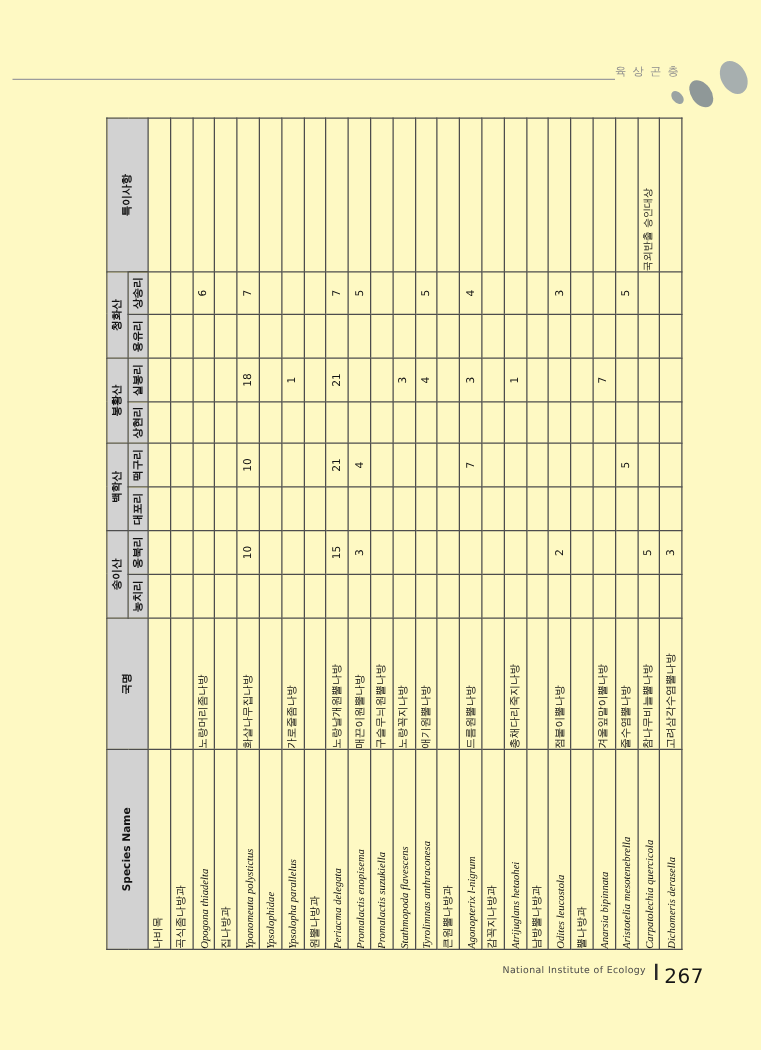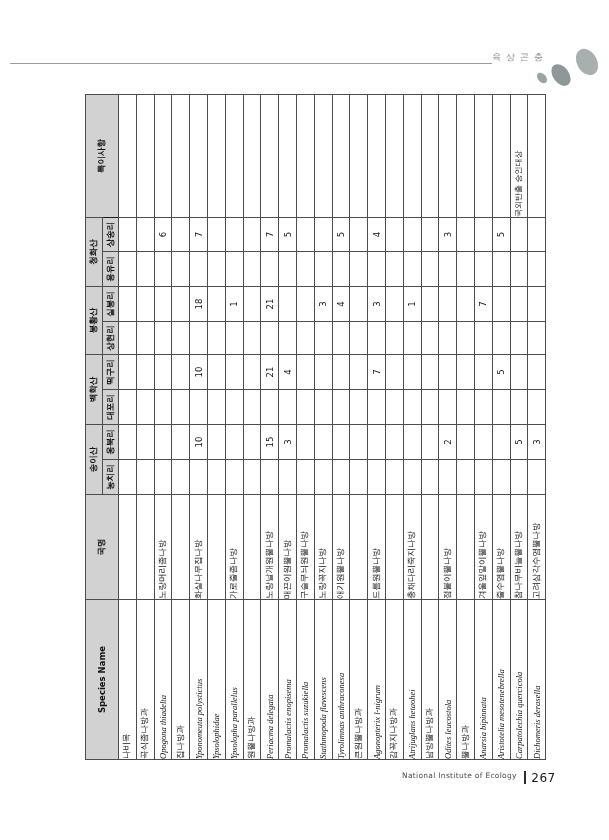--- a/index.html
+++ b/index.html
@@ -1,27 +1,27 @@
 <!DOCTYPE html>
 <html><head>
 <meta charset="utf-8">
 <style>
   html,body{margin:0;padding:0;background:#e8e8e8;}
-  .page{position:relative;width:609px;height:840px;background:#ffffff;overflow:hidden;
+  .page{position:relative;width:609px;height:840px;background:#fef9c3;overflow:hidden;
         font-family:"DejaVu Sans",sans-serif;}
   
   .top-rule{position:absolute;left:10px;top:63px;width:482px;height:1px;background:#9c9c9c;}
   .running-head{position:absolute;left:492px;top:51px;font-size:9px;letter-spacing:5px;
         color:#8d8d8d;white-space:nowrap;}
   .leaves{position:absolute;left:534px;top:44px;}
   
   .footer{position:absolute;left:402px;top:771px;display:flex;align-items:flex-start;}
   .footer .org{font-size:7.5px;color:#4a4a4a;letter-spacing:0.3px;}
   .footer .bar{width:2.5px;height:13px;background:#2a2a2a;margin:0 5px 0 7px;}
-  .footer .pageno{font-size:12px;color:#161616;letter-spacing:0.5px;}
+  .footer .pageno{font-size:16px;color:#161616;letter-spacing:0.5px;}
   
   .table-rot-wrap{position:absolute;left:85px;top:95px;width:437px;height:665px;}
   .rot{width:665px;height:437px;transform:rotate(-90deg) translateX(-665px);transform-origin:0 0;}
   table.survey{border-collapse:collapse;table-layout:fixed;width:665px;height:437px;
         border:1.6px solid #1a1a1a;}
   table.survey th,table.survey td{border:0.8px solid #4d4d4d;padding:0;overflow:hidden;
         white-space:nowrap;font-weight:normal;}
   table.survey thead th{background:#d2d2d2;font-size:8.5px;font-weight:bold;color:#111;
         text-align:center;}
   table.survey thead{border-bottom:1.6px solid #1a1a1a;}

